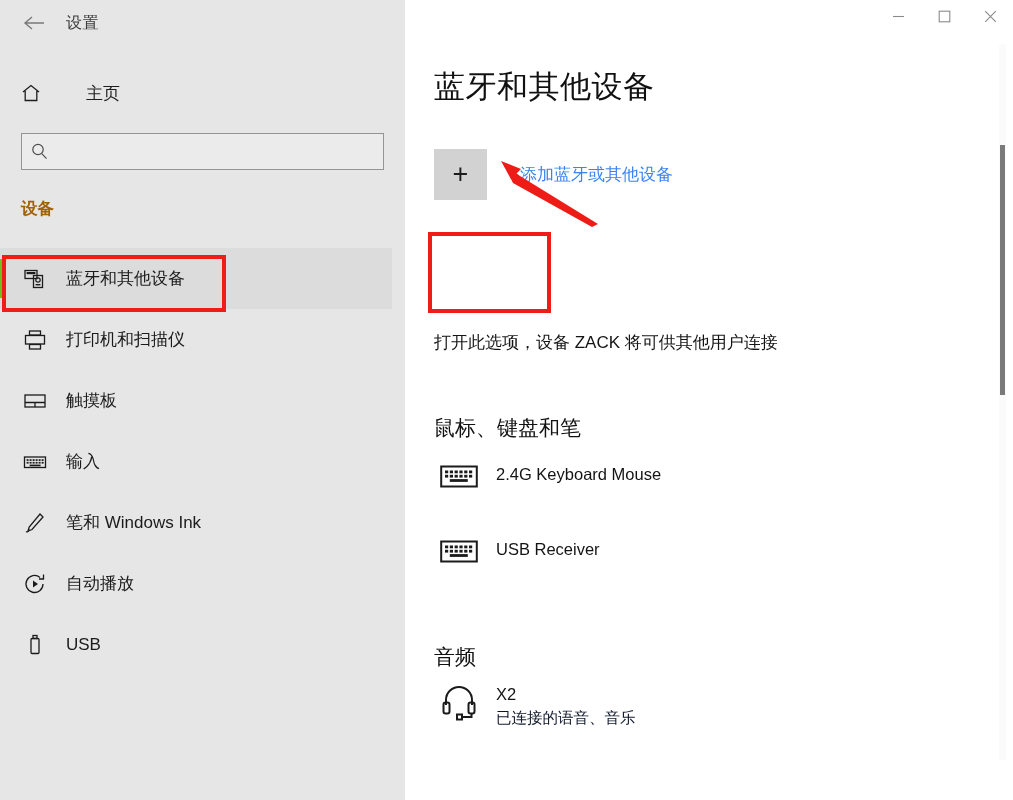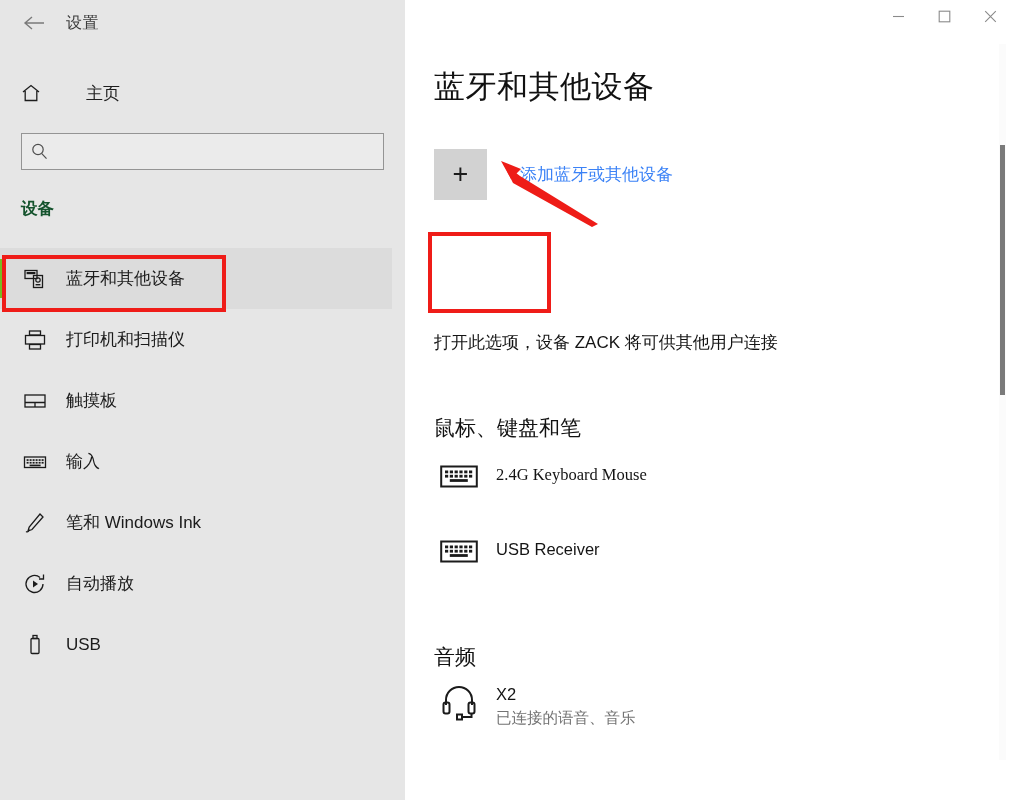--- a/index.html
+++ b/index.html
@@ -54,21 +54,21 @@
   .search-input {
     flex: 1; border: none; outline: none; background: transparent;
     font-family: inherit; font-size: 15.5px; color: #5a5a5a;
     padding-left: 12px;
   }
   .search-input::placeholder { color: #6d6d6d; opacity: 1; }
   .search-icon { width: 34px; display: flex; align-items: center; justify-content: center; }
 
   .section-label {
     position: absolute; left: 21px; top: 198px;
-    font-size: 16.5px; font-weight: bold; color: #14532d; text-align: center;
+    font-size: 16.5px; font-weight: bold; color: #a16207; text-align: center;
   }
 
   .navlist { position: absolute; left: 0; top: 248px; width: 392px; }
   .navitem {
     position: relative;
     height: 61px;
     display: flex; align-items: center;
     padding-left: 20px;
   }
   .navitem .nic {
@@ -145,21 +145,21 @@
     position: absolute; left: 31px;
     display: flex; align-items: flex-start;
   }
   .device-row .dic {
     width: 46px; height: 40px;
     display: flex; align-items: center; justify-content: center;
     flex: none;
   }
   .device-text { margin-left: 14px; padding-top: 9px; }
   .device-name { font-size: 16.5px; color: #141414; }
-  .device-sub { font-size: 15.5px; color: #737373; margin-top: 4px; }
+  .device-sub { font-size: 15.5px; color: #0f172a; margin-top: 4px; }
 
   .sb-thumb-right {
     position: absolute; right: 8px; top: 145px;
     width: 5px; height: 250px; background: #7a7a7a;
   }
   .sb-track-right {
     position: absolute; right: 7px; top: 44px;
     width: 7px; height: 716px; background: #fbfbfb;
   }
 
@@ -335,21 +335,21 @@
           <span>+</span>
         </div>
       <div class="add-label">添加蓝牙或其他设备</div>
     </div>
 
 
     <div style="position:absolute;left:29px;top:331px;font-size:17px;color:#141414;">打开此选项，设备 ZACK 将可供其他用户连接</div>
 
     <div class="group-title" style="top:414px;">鼠标、键盘和笔</div>
 
-    <div class="device-row" style="top:456px;font-family:Liberation Serif, serif;">
+    <div class="device-row" style="top:456px;">
       <div class="dic">
         <svg width="38" height="27" viewBox="0 0 38 27">
           <rect x="1.2" y="3.5" width="35.6" height="20" fill="none" stroke="#1b1b1b" stroke-width="2"></rect>
           <g fill="#1b1b1b">
             <rect x="5" y="7.5" width="3.2" height="2.8"></rect>
               <rect x="9.8" y="7.5" width="3.2" height="2.8"></rect>
             <rect x="14.6" y="7.5" width="3.2" height="2.8"></rect>
               <rect x="19.4" y="7.5" width="3.2" height="2.8"></rect>
             <rect x="24.2" y="7.5" width="3.2" height="2.8"></rect>
               <rect x="29" y="7.5" width="3.2" height="2.8"></rect>

